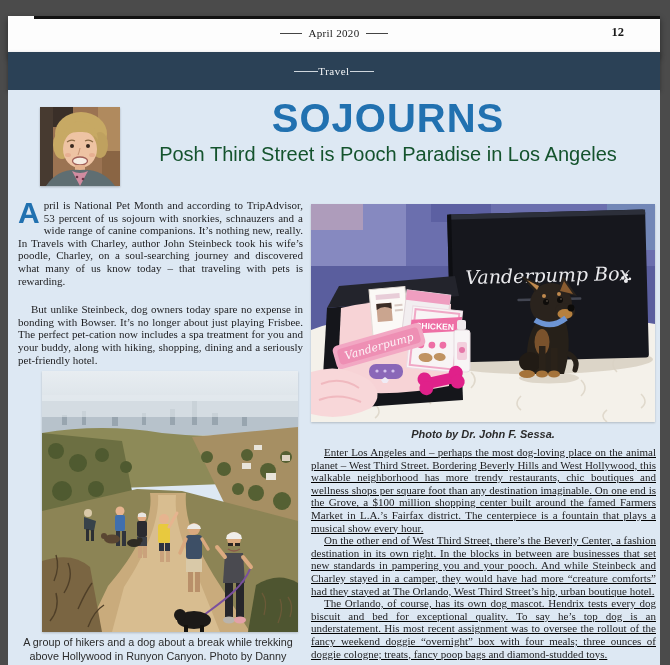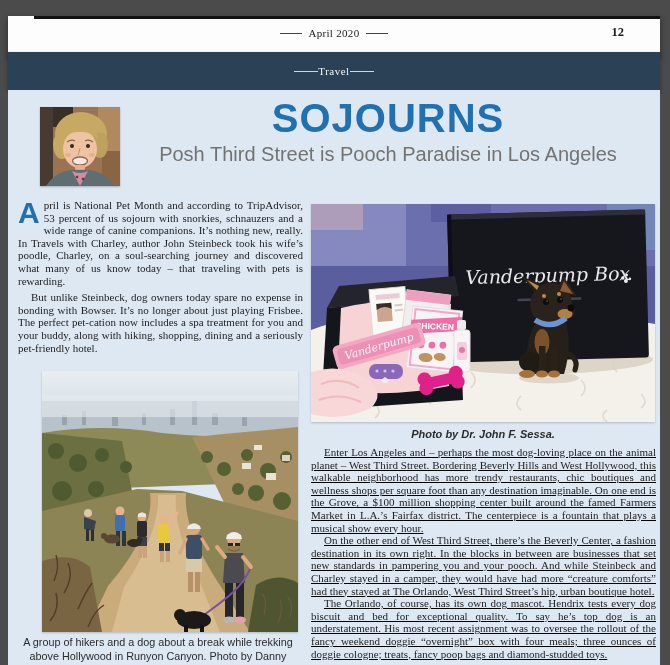--- a/index.html
+++ b/index.html
@@ -41,32 +41,32 @@
   }
   .author-photo{
     position:absolute;left:32px;top:17px;width:80px;height:79px;overflow:hidden;
     box-shadow:0 1px 2px rgba(0,0,0,.25);
   }
   .title-wrap{position:absolute;left:112px;right:4px;top:8px;text-align:center;}
   .article-title{
     margin:0;font-size:40px;line-height:1;font-weight:bold;color:#2171b0;letter-spacing:1px;
   }
   .article-subtitle{
-    margin:5px 0 0 0;font-size:20px;line-height:1.1;color:#737373;font-weight:normal;
+    margin:5px 0 0 0;font-size:20px;line-height:1.1;color:#14532d;font-weight:normal;
   }
   .article-byline{
     margin:9px 0 0 0;font-size:11.5px;font-weight:bold;color:#231f20;
   }
   
   .body-text{
     font-family:"Liberation Serif",serif;font-size:11px;line-height:12.6px;
     color:#1d1d1f;text-align:justify;margin:0;
   }
   .col-left{position:absolute;left:10px;top:109px;width:285px;}
-  .col-left .body-text + .body-text{text-indent:13px;margin-top:4px;}
+  .col-left .body-text + .body-text{text-indent:13px;margin-top:16px;}
   .col-right{position:absolute;left:303px;top:356px;width:345px;text-decoration:underline;}
   .col-right .body-text{text-indent:13px;}
   .dropcap{
     float:left;font-family:"Liberation Sans",sans-serif;font-weight:bold;
     font-size:30px;line-height:25px;color:#2171b0;margin:1px 4px 0 0;
   }
   .italic{}
   
   .photo-left{
     position:absolute;left:34px;top:281px;width:256px;height:261px;overflow:hidden;

